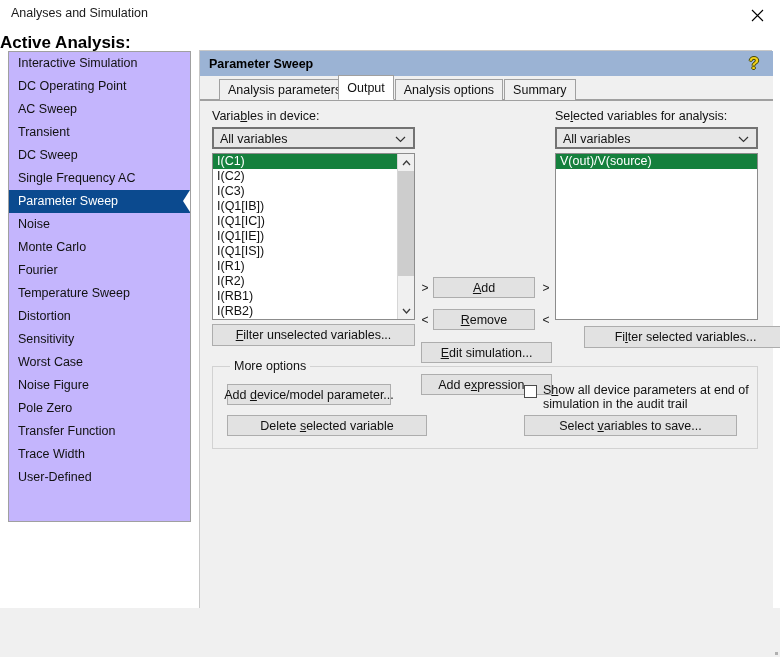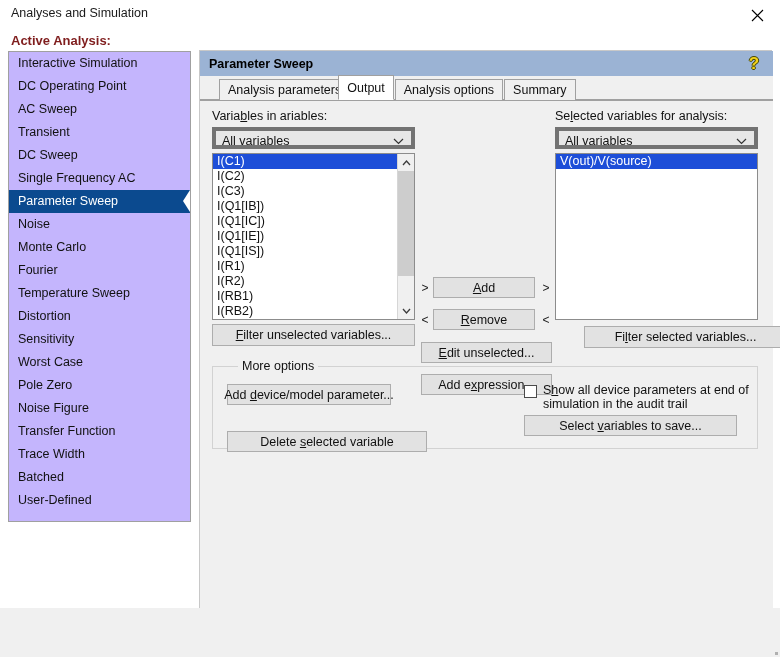--- a/index.html
+++ b/index.html
@@ -30,22 +30,22 @@
   }
   .titlebar .closebtn {
     position: absolute; right: 0; top: 0; width: 46px; height: 30px;
     display: flex; align-items: center; justify-content: center;
     color: #000; font-size: 15px; line-height: 1;
   }
   .titlebar .closebtn svg { display:block; }
 
   
   .active-label {
-    position: absolute; left: 11px; top: 33px;
-    font-weight: bold; font-size: 13px; color: #7f1d1d;
+    position: absolute; left: 0; top: 33px;
+    font-weight: bold; font-size: 17px; color: #000000;
   }
 
   
   .analysis-list {
     position: absolute; left: 8px; top: 51px;
     width: 183px; height: 471px;
     background: #c4b5fd;
     border: 1px solid #a0a0a0;
     overflow: hidden;
   }
@@ -127,21 +127,21 @@
     border-top: 1px solid #a0a0a0;
   }
 
   .fieldlabel { position: absolute; font-size: 12.5px; color: #111; white-space: nowrap; }
   .fieldlabel u { text-decoration: underline; }
 
   
   .combo {
     position: absolute; height: 22px;
     background: #e7e7e7;
-    border: 4px solid #737373;
+    border: 2px solid #737373;
     font-size: 12.5px; color: #111;
     line-height: 20px;
   }
   .combo .cval { position: absolute; left: 6px; top: 0; }
   .combo .carrow {
     position: absolute; right: 7px; top: 0; height: 20px;
     display: flex; align-items: center;
   }
 
   
@@ -151,21 +151,21 @@
     border: 1px solid #8c8c8c;
     overflow: hidden;
   }
   .listrow {
     height: 15px; line-height: 15px;
     padding-left: 4px;
     font-size: 12.5px;
     color: #111;
     white-space: nowrap;
   }
-  .listrow.sel { background: #1d4ed8; color: #ffffff; }
+  .listrow.sel { background: #15803d; color: #ffffff; }
 
   
   .vscroll {
     position: absolute; top: 0; right: 0; width: 17px; height: 100%;
     background: #f0f0f0;
     border-left: 1px solid #d6d6d6;
   }
   .vscroll .arrow {
     position: absolute; left: 0; width: 17px; height: 17px;
     display: flex; align-items: center; justify-content: center;
@@ -192,21 +192,21 @@
   .arrowlabel {
     position: absolute; font-size: 12px; color: #222; text-align: center;
   }
 
   
   .groupbox {
     position: absolute;
     border: 1px solid #d2d2d2;
   }
   .groupbox > .gblabel {
-    position: absolute; top: -8px; left: 25px;
+    position: absolute; top: -8px; left: 17px;
     background: #f0f0f0; padding: 0 4px;
     font-size: 12.5px; color: #111;
   }
 
   .checkbox-sq {
     position: absolute;
     width: 13px; height: 13px;
     background: #ffffff; border: 1px solid #4a4a4a;
   }
   .cb-text {
@@ -247,25 +247,24 @@
       <div class="analysis-item"><span>DC Sweep</span></div>
       <div class="analysis-item"><span>Single Frequency AC</span></div>
       <div class="analysis-item selected"><span>Parameter Sweep</span><span class="notch"></span></div>
       <div class="analysis-item"><span>Noise</span></div>
       <div class="analysis-item"><span>Monte Carlo</span></div>
       <div class="analysis-item"><span>Fourier</span></div>
       <div class="analysis-item"><span>Temperature Sweep</span></div>
       <div class="analysis-item"><span>Distortion</span></div>
       <div class="analysis-item"><span>Sensitivity</span></div>
       <div class="analysis-item"><span>Worst Case</span></div>
+      <div class="analysis-item"><span>Noise Figure</span></div>
       <div class="analysis-item"><span>Pole Zero</span></div>
-      <div class="analysis-item"><span>Noise Figure</span></div>
       <div class="analysis-item"><span>Transfer Function</span></div>
       <div class="analysis-item"><span>Trace Width</span></div>
-      <div class="analysis-item"><span>Batched</span></div>
       <div class="analysis-item"><span>User-Defined</span></div>
     </div>
 
   <div class="right-panel">
 
     <div class="panel-header">
       <div class="ptitle">Parameter Sweep</div>
       <div class="helpicon">?</div>
     </div>
 
@@ -273,21 +272,21 @@
       <div class="tabline"></div>
     <div class="tab" style="left: 19px;"><span>Analysis parameters</span></div>
         <div class="tab active" style="left: 138.25px;"><span>Output</span></div>
         <div class="tab" style="left: 194.781px;"><span>Analysis options</span></div>
         <div class="tab" style="left: 304.109px;"><span>Summary</span></div>
       </div>
 
     <div class="tabcontent">
 
       <div class="fieldlabel" style="left:12px; top:8px;">
-        <span>Varia</span><u>b</u><span>les in ariables:</span>
+        <span>Varia</span><u>b</u><span>les in device:</span>
       </div>
 
       <div class="combo" style="left:12px; top:26px; width:203px;">
         <span class="cval">All variables</span>
         <span class="carrow">
           <svg width="11" height="7" viewBox="0 0 11 7">
               <path d="M1 1 L5.5 5.5 L10 1" stroke="#333" stroke-width="1.2" fill="none"></path>
             </svg>
         </span>
       </div>
@@ -332,21 +331,21 @@
       </div>
       <div class="arrowlabel" style="left:340px; top:180px; width:12px;">&gt;</div>
 
       <div class="arrowlabel" style="left:219px; top:212px; width:12px;">&lt;</div>
       <div class="btn" style="left:233px; top:208px; width:102px; height:21px;">
         <span><u>R</u><span>emove</span></span>
       </div>
       <div class="arrowlabel" style="left:340px; top:212px; width:12px;">&lt;</div>
 
       <div class="btn" style="left:221px; top:241px; width:131px; height:21px;">
-        <span><u>E</u><span>dit unselected...</span></span>
+        <span><u>E</u><span>dit simulation...</span></span>
       </div>
       <div class="btn" style="left:221px; top:273px; width:131px; height:21px;">
         <span><span>Add e</span><u>x</u><span>pression...</span></span>
       </div>
 
       <div class="fieldlabel" style="left:355px; top:8px;">
         <span>Se</span><u>l</u><span>ected variables for analysis:</span>
       </div>
 
       <div class="combo" style="left:355px; top:26px; width:203px;">
@@ -367,21 +366,21 @@
       <div class="btn" style="left:355px; top:225px; width:203px; height:22px;margin-left:29px;">
         <span><span>Fi</span><u>l</u><span>ter selected variables...</span></span>
       </div>
 
       <div class="groupbox" style="left:12px; top:265px; width:546px; height:83px;">
         <div class="gblabel">More options</div>
 
         <div class="btn" style="left:14px; top:17px; width:164px; height:21px;">
           <span><span>Add </span><u>d</u><span>evice/model parameter...</span></span>
         </div>
-        <div class="btn" style="left:14px; top:64px; width:200px; height:21px;text-align:center;">
+        <div class="btn" style="left:14px; top:48px; width:200px; height:21px;text-align:center;">
           <span><span>Delete </span><u>s</u><span>elected variable</span></span>
         </div>
 
         <div class="checkbox-sq" style="left:311px; top:18px;"></div>
         <div class="cb-text" style="left:330px; top:16px; width:215px;">
           <span>S</span><u>h</u><span>ow all device parameters at end of</span><br><span>simulation in the audit trail</span>
         </div>
 
         <div class="btn" style="left:311px; top:48px; width:213px; height:21px;">
           <span><span>Select </span><u>v</u><span>ariables to save...</span></span>

